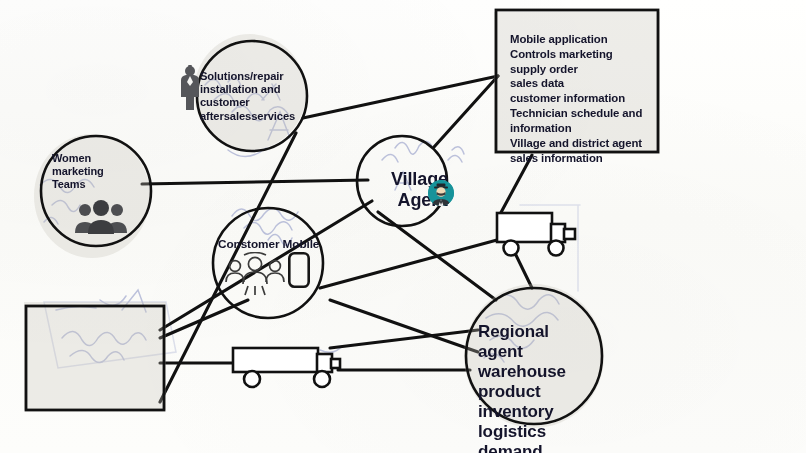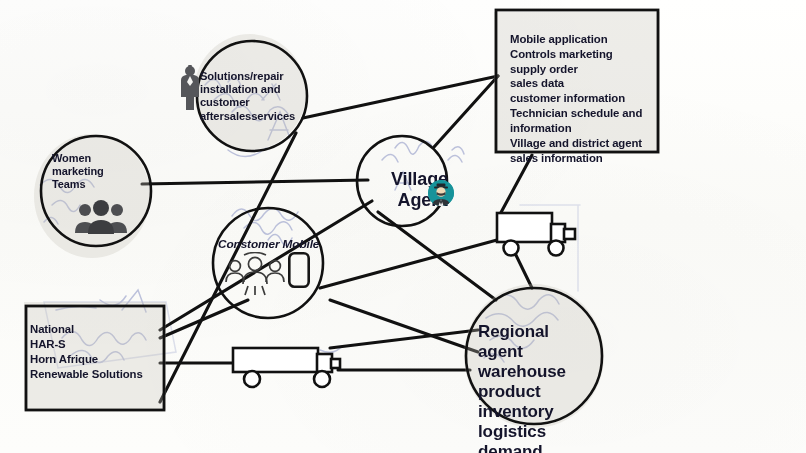--- a/index.html
+++ b/index.html
@@ -189,21 +189,21 @@
       <rect x="6" y="6.4" width="14" height="2" rx="1" fill="#22262b"></rect>
       <rect x="8.6" y="3.4" width="8.8" height="3.4" rx="1" fill="#22262b"></rect>
       <ellipse cx="13" cy="12" rx="4.6" ry="4.8" fill="#f1d9b6"></ellipse>
       <path d="M8.6 12 q4.4 3 8.8 0 l0 2.4 q-4.4 2.6 -8.8 0 z" fill="#3a3a3a"></path>
       <path d="M4 26 q0 -7 9 -7 q9 0 9 7 z" fill="#2f3338"></path>
       <path d="M13 19 l2.6 7 l-5.2 0 z" fill="#f3f3f3"></path>
       <path d="M13 19 l1 3 l-1 3 l-1 -3 z" fill="#1f2328"></path>
     </svg>
   </div>
 
-  <div class="lbl" style="left:218px;top:238px;width:130px;font-size:11.8px;font-style:italic;">Constomer Mobile</div>
+  <div class="lbl" style="left:218px;top:238px;width:130px;font-size:11.8px;">Constomer Mobile</div>
   <svg class="icon" style="left:222px;top:252px;width:66px;height:44px;" viewBox="0 0 66 44">
     <g fill="none" stroke="#3b3b3b" stroke-width="1.7">
       <circle cx="13" cy="14" r="5.4"></circle>
       <path d="M4 30 q0 -9 9 -9 q9 0 9 9"></path>
       <circle cx="53" cy="14" r="5.4"></circle>
       <path d="M44 30 q0 -9 9 -9 q9 0 9 9"></path>
       <circle cx="33" cy="12" r="6.6"></circle>
       <path d="M21 32 q0 -12 12 -12 q12 0 12 12"></path>
       <path d="M22 3 q11 -5 22 0"></path>
       <path d="M26 34 l-3 9 M40 34 l3 9 M33 34 l0 9"></path>
@@ -223,24 +223,20 @@
   <div class="lbl" style="left:510px;top:32px;width:148px;font-size:11.4px;line-height:1.30;">Mobile application
 Controls marketing
 supply order
 sales data
 customer information
 Technician schedule and
 information
 Village and district agent
 sales information</div>
 
-  <div class="lbl" style="left:30px;top:322px;width:136px;font-size:11.4px;line-height:1.32;">National
-HAR-S
-Horn Afrique
-Renewable Solutions</div>
 
   <div class="node" style="left:197px;top:41px;width:110px;height:110px;border-radius:50%;"></div>
   <div class="node" style="left:41px;top:136px;width:110px;height:110px;border-radius:50%;"></div>
   <div class="node" style="left:357px;top:136px;width:90px;height:90px;border-radius:50%;"></div>
   <div class="node" style="left:213px;top:208px;width:110px;height:110px;border-radius:50%;"></div>
   <div class="node" style="left:466px;top:288px;width:136px;height:136px;border-radius:50%;"></div>
   <div class="node" style="left:496px;top:10px;width:162px;height:142px;"></div>
   <div class="node" style="left:26px;top:306px;width:138px;height:104px;"></div>
   <div class="node" style="left:495px;top:211px;width:82px;height:46px;"></div>
   <div class="node" style="left:231px;top:346px;width:112px;height:42px;"></div>

